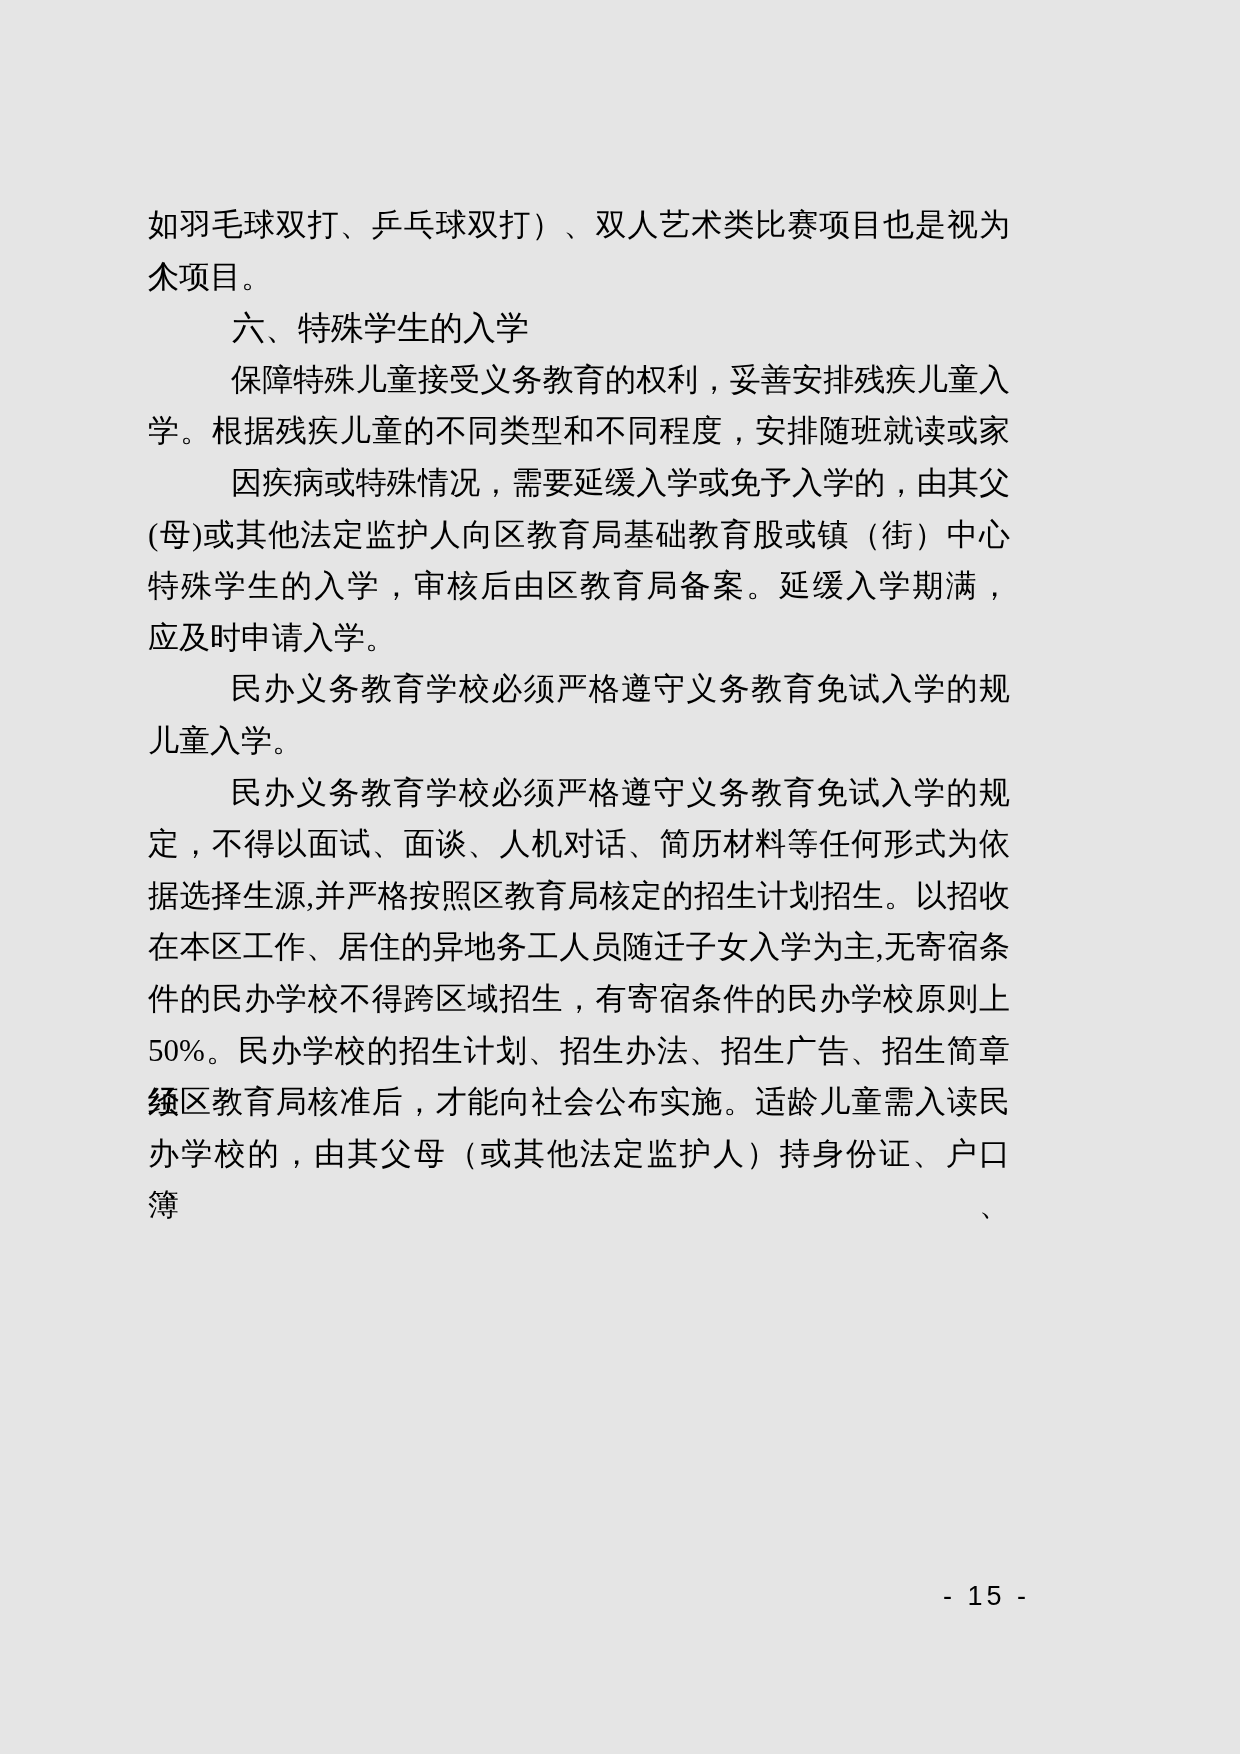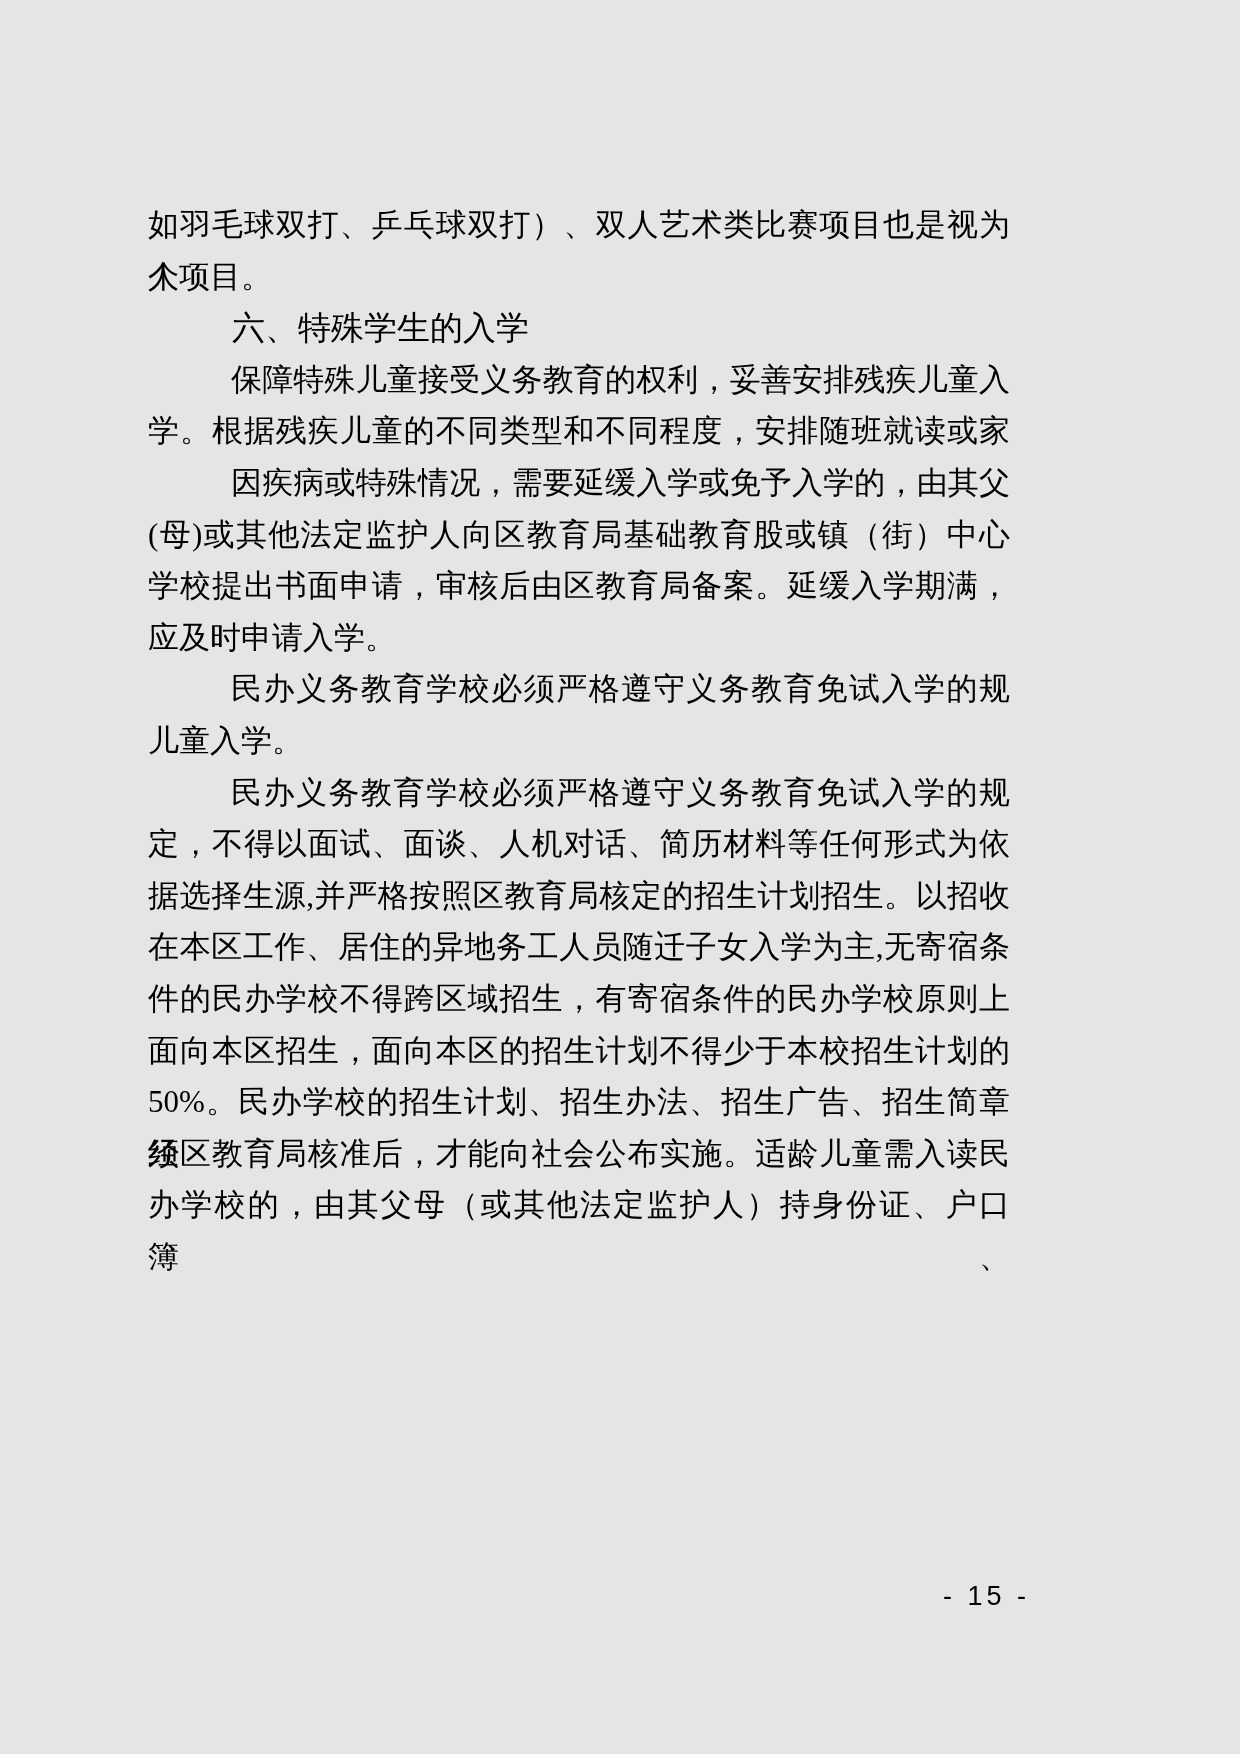--- a/index.html
+++ b/index.html
@@ -67,28 +67,27 @@
 
 <div class="page">
   <main class="text-column">
     <p class="ln j">如羽毛球双打、乒乓球双打）、双人艺术类比赛项目也是视为个</p>
     <p class="ln last">人项目。</p>
     <p class="ln heading">六、特殊学生的入学</p>
     <p class="ln j ind">保障特殊儿童接受义务教育的权利，妥善安排残疾儿童入</p>
     <p class="ln j">学。根据残疾儿童的不同类型和不同程度，安排随班就读或家</p>
     <p class="ln j ind">因疾病或特殊情况，需要延缓入学或免予入学的，由其父</p>
     <p class="ln j">(母)或其他法定监护人向区教育局基础教育股或镇（街）中心</p>
-    <p class="ln j">学校提出书面申请，审核后由区教育局备案。延缓入学期满，</p>
+    <p class="ln j">特殊学生的入学，审核后由区教育局备案。延缓入学期满，</p>
     <p class="ln last">应及时申请入学。</p>
     <p class="ln j ind">民办义务教育学校必须严格遵守义务教育免试入学的规</p>
     <p class="ln last">儿童入学。</p>
     <p class="ln j ind">民办义务教育学校必须严格遵守义务教育免试入学的规</p>
     <p class="ln j">定，不得以面试、面谈、人机对话、简历材料等任何形式为依</p>
     <p class="ln j">据选择生源,并严格按照区教育局核定的招生计划招生。以招收</p>
     <p class="ln j">在本区工作、居住的异地务工人员随迁子女入学为主,无寄宿条</p>
     <p class="ln j">件的民办学校不得跨区域招生，有寄宿条件的民办学校原则上</p>
-    <p class="ln j">面向本区招生，面向本区的招生计划不得少于本校招生计划的</p>
     <p class="ln j">50%。民办学校的招生计划、招生办法、招生广告、招生简章须</p>
     <p class="ln j">经区教育局核准后，才能向社会公布实施。适龄儿童需入读民</p>
     <p class="ln j">办学校的，由其父母（或其他法定监护人）持身份证、户口簿、</p>
   </main>
   <div class="page-number">- 15 -</div>
 </div>
 
 </body></html>

